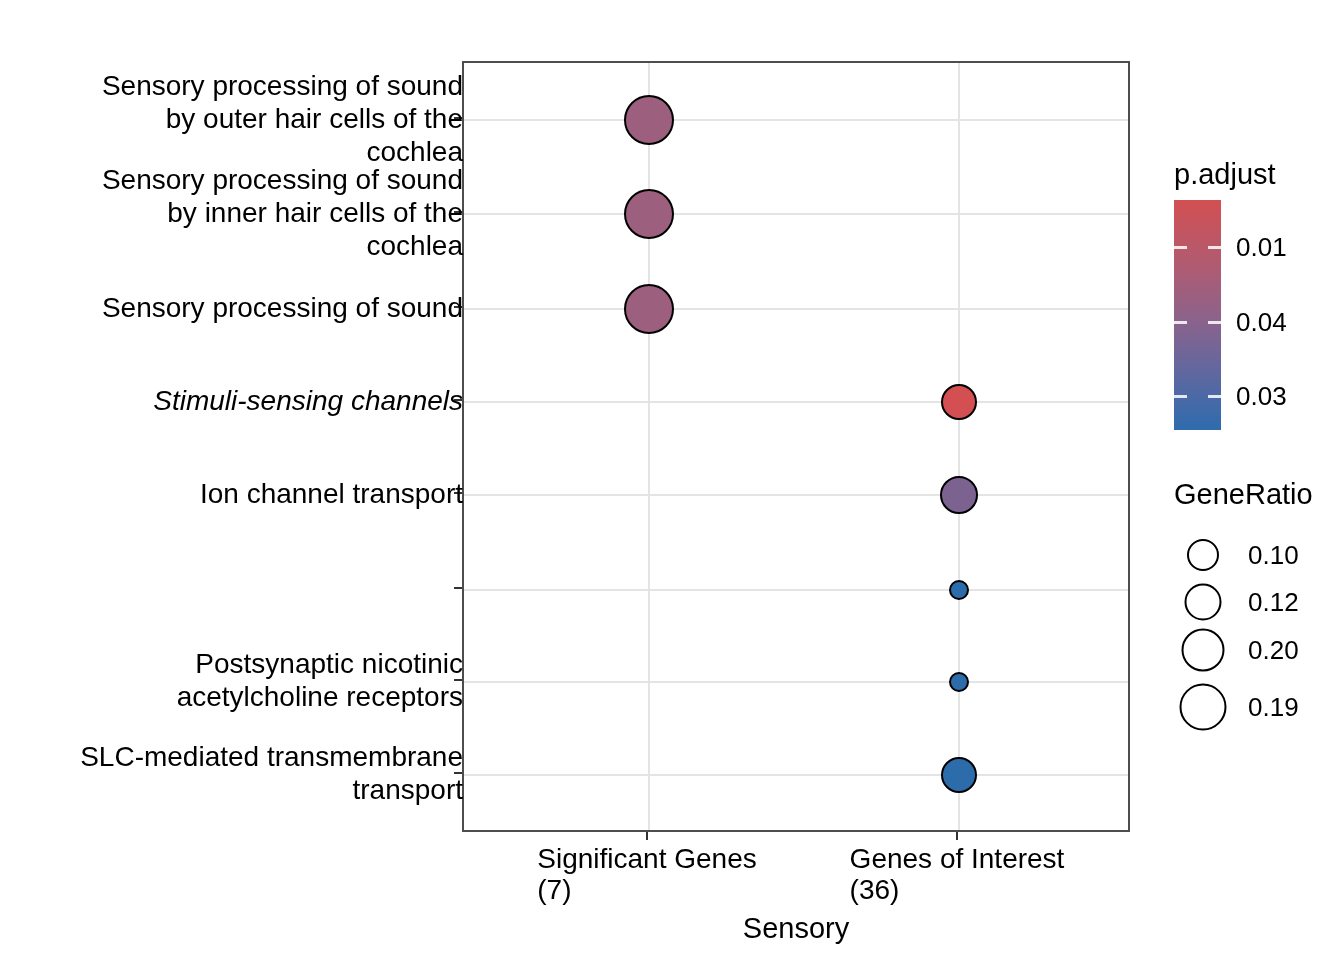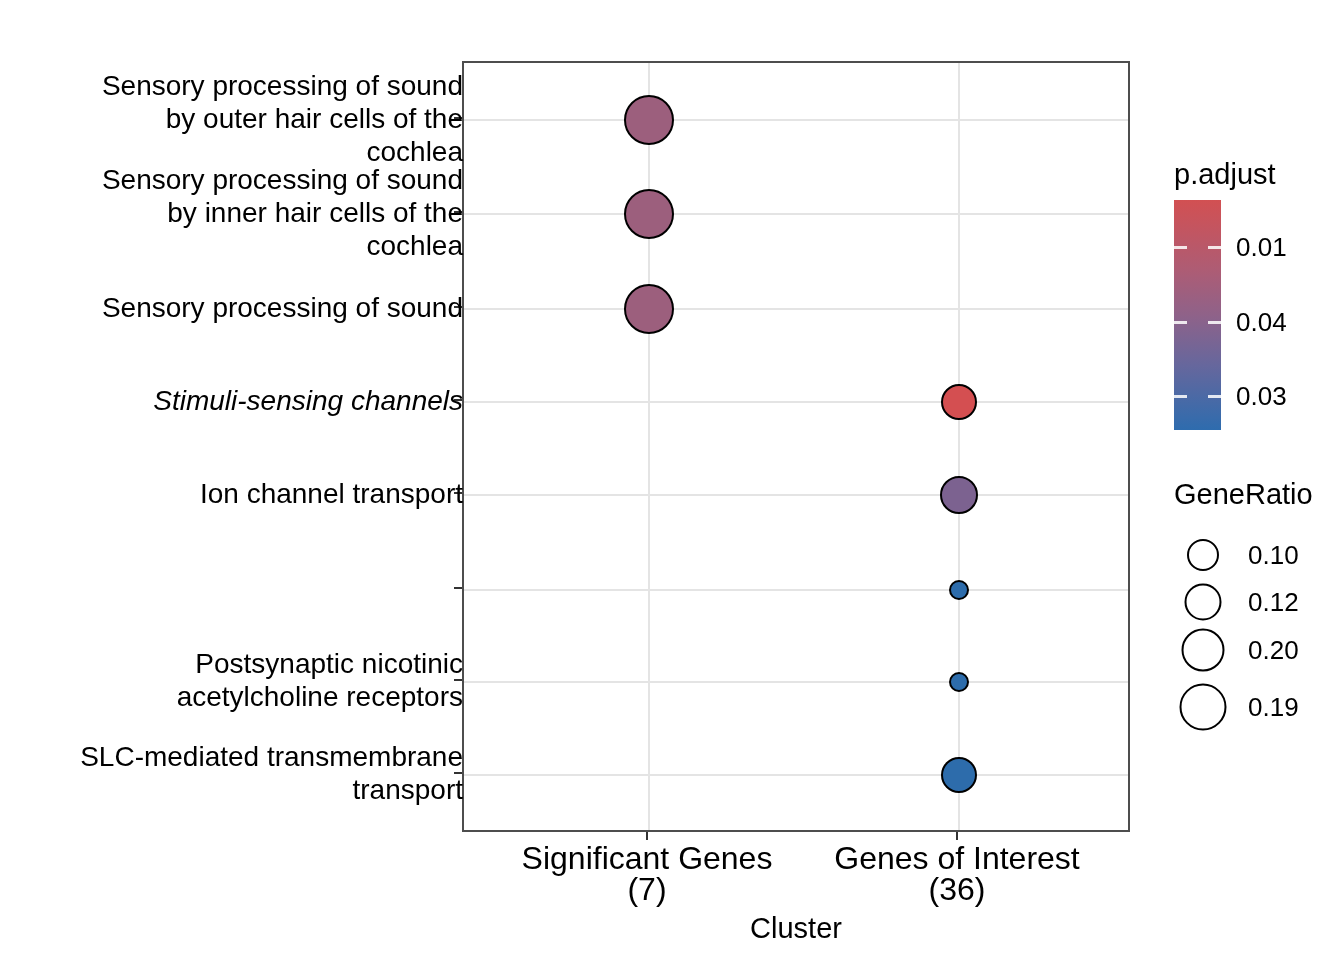--- a/index.html
+++ b/index.html
@@ -19,21 +19,21 @@
   }
   .ytick { position:absolute; width:8px; height:2px; background:#333333; left:454px; }
   .xtick { position:absolute; width:2px; height:8px; background:#333333; top:832px; }
   .ylab {
     position:absolute; left:0; width:450px; text-align:right;
     font-size:28px; line-height:33px; white-space:pre-line;
     transform:translateY(-50%);
     padding-left:13px;
   }
   .xlab {
-    position:absolute; top:843px; text-align:center; font-size:32px; line-height:31px;
+    position:absolute; top:843px; text-align:left; font-size:28px; line-height:31px;
     white-space:pre-line; transform:translateX(-50%);
   }
   .axis-title {
     position:absolute; font-size:29px; transform:translateX(-50%); top:912px;
   }
   .legend-title { position:absolute; font-size:29px; }
   .colorbar {
     position:absolute; left:1174px; top:200px; width:47px; height:230px;
   }
   .cbar-tick { position:absolute; width:13px; height:3px; background:rgba(255,255,255,0.85); }
@@ -95,21 +95,21 @@
   <div class="ylab" style="top:680px;">Postsynaptic nicotinic
 acetylcholine receptors</div>
   <div class="ylab" style="top:773px;">SLC-mediated transmembrane
 transport</div>
 
   <div class="xlab" style="left:647px;">Significant Genes
 (7)</div>
   <div class="xlab" style="left:957px;">Genes of Interest
 (36)</div>
 
-  <div class="axis-title" style="left:796px;">Cluster</div>
+  <div class="axis-title" style="left:796px;">Sensory</div>
 
   <div class="legend-title" style="left:1174px; top:158px;">p.adjust</div>
   <div class="colorbar" style="background: linear-gradient(rgb(210, 80, 82) 0%, rgb(174, 92, 116) 30%, rgb(143, 98, 137) 50%, rgb(102, 103, 157) 72%, rgb(46, 108, 174) 100%);">
     <div class="cbar-tick" style="left:0; top:46px;"></div>
     <div class="cbar-tick" style="right:0; top:46px;"></div>
     <div class="cbar-tick" style="left:0; top:121px;"></div>
     <div class="cbar-tick" style="right:0; top:121px;"></div>
     <div class="cbar-tick" style="left:0; top:195px;"></div>
     <div class="cbar-tick" style="right:0; top:195px;"></div>
   </div>

